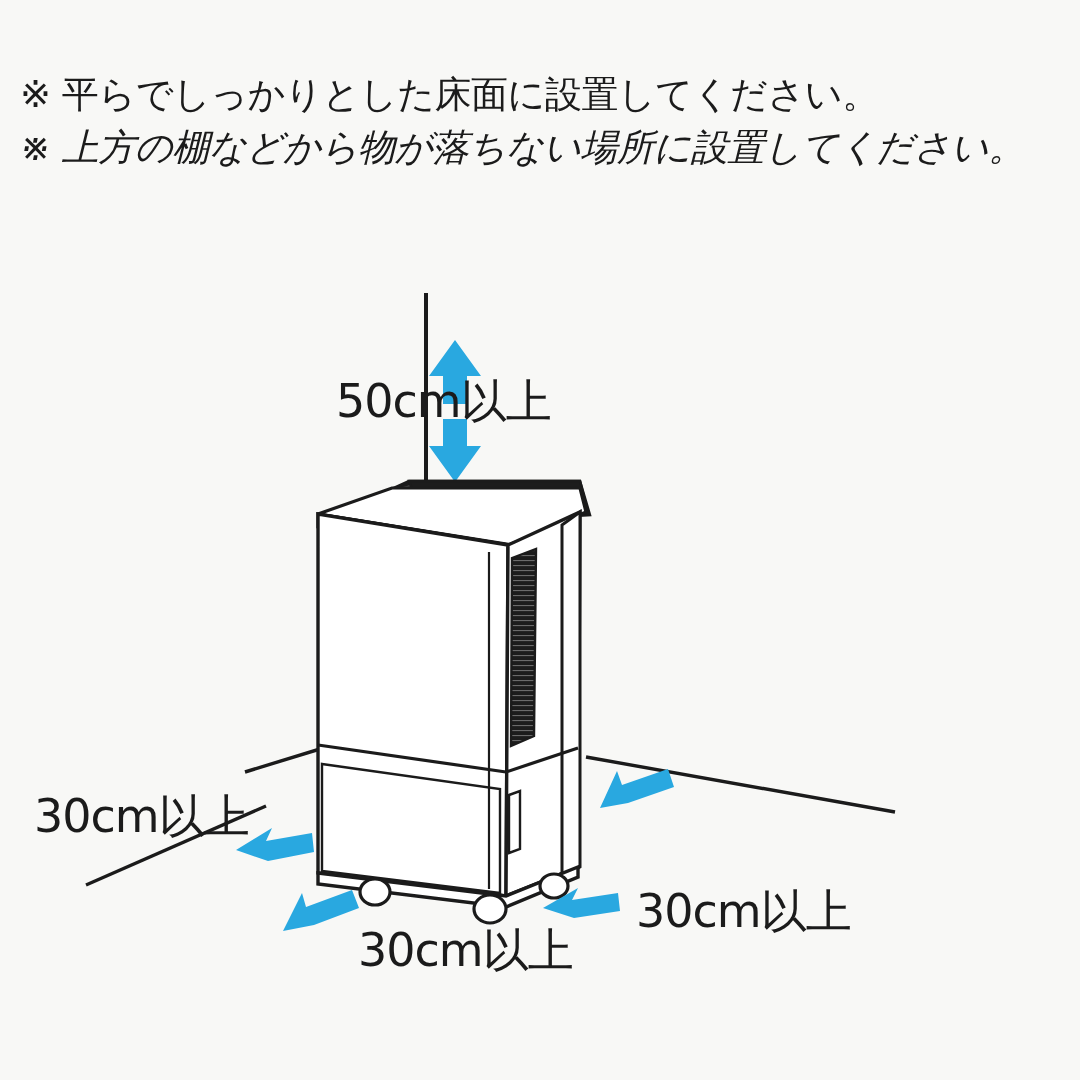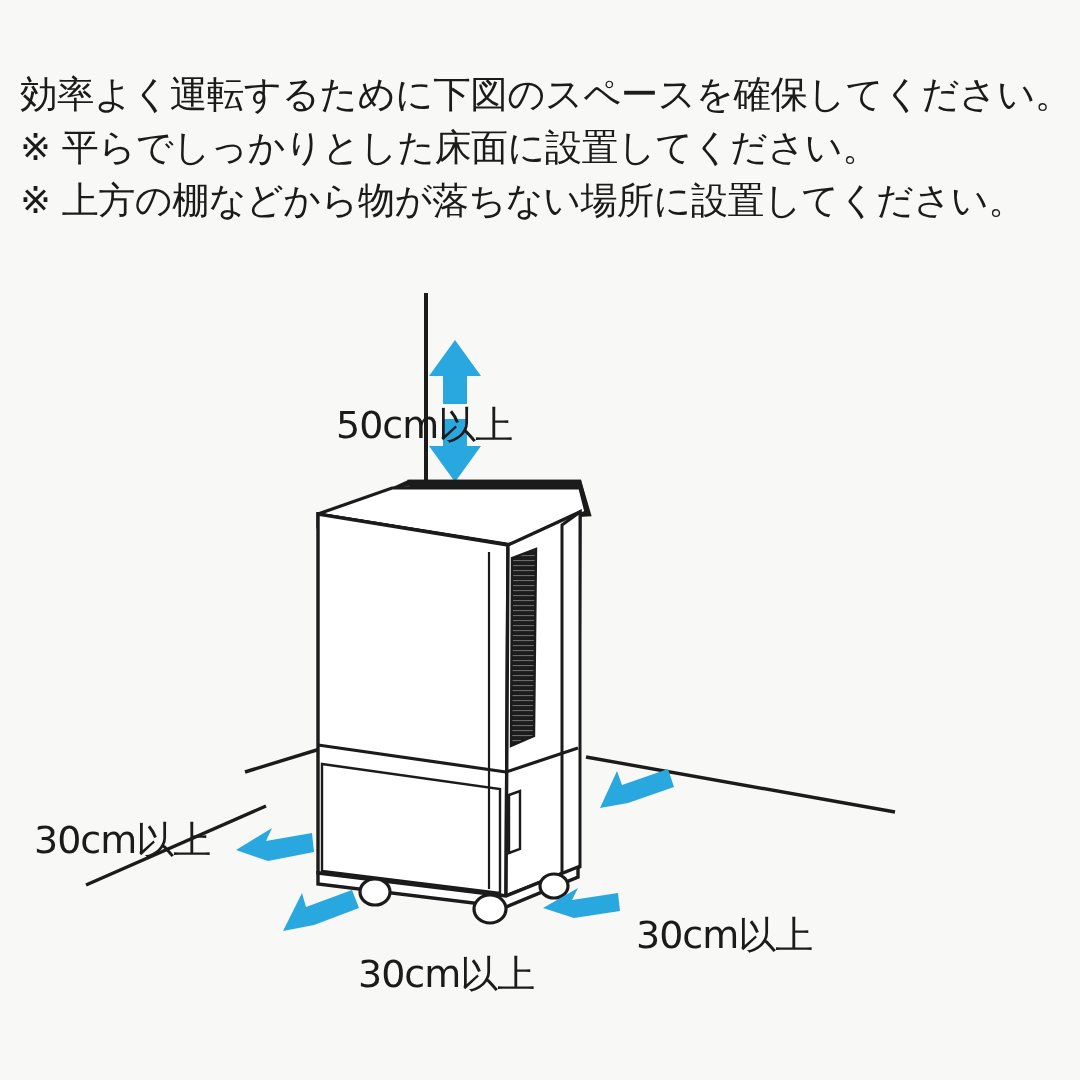--- a/index.html
+++ b/index.html
@@ -27,56 +27,54 @@
     color: #1b1b1b;
     font-size: 37px;
     line-height: 53px;
     letter-spacing: -0.5px;
     white-space: nowrap;
     font-family: "DejaVu Sans", "Liberation Sans", sans-serif;
     font-weight: 400;
   }
   .instr-line.l1 { font-size: 37.5px; }
   .instr-line.l2 { font-size: 37px; }
-  .instr-line.l3 { font-size: 37px; }
+  .instr-line.l3 { font-size: 37px; font-style: italic; }
 
   
   #diagram {
     position: absolute;
     left: 0;
     top: 0;
     width: 1080px;
     height: 1080px;
   }
 
   
   .dim-label {
     position: absolute;
     color: #1b1b1b;
-    font-size: 38px;
+    font-size: 46px;
     line-height: 1;
     white-space: nowrap;
     font-family: "DejaVu Sans", "Liberation Sans", sans-serif;
     font-weight: 400;
     letter-spacing: -1px;
-    margin-top: 28px;
   }
   #label-top     { left: 336px; top: 378px; }
   #label-left    { left: 34px;  top: 793px; }
   #label-right   { left: 666px; top: 797px; }
   #label-bottom  { left: 358px; top: 927px; }
   #label-bottomright { left: 636px; top: 888px; }
 </style>
 </head>
 <body>
 
 <div id="page">
 
   <div id="instructions">
-    <div class="instr-line l1">効率よく運転するために下図のスペースを確保してください。</div>
     <div class="instr-line l2">※ 平らでしっかりとした床面に設置してください。</div>
     <div class="instr-line l3">※ 上方の棚などから物が落ちない場所に設置してください。</div>
   </div>
 
   <svg id="diagram" viewBox="0 0 1080 1080">
 
     <defs>
 
       <pattern id="louverPat" width="6" height="6" patternUnits="userSpaceOnUse" patternTransform="rotate(-14)">
         <rect width="6" height="6" fill="#1c1c1c"></rect>

